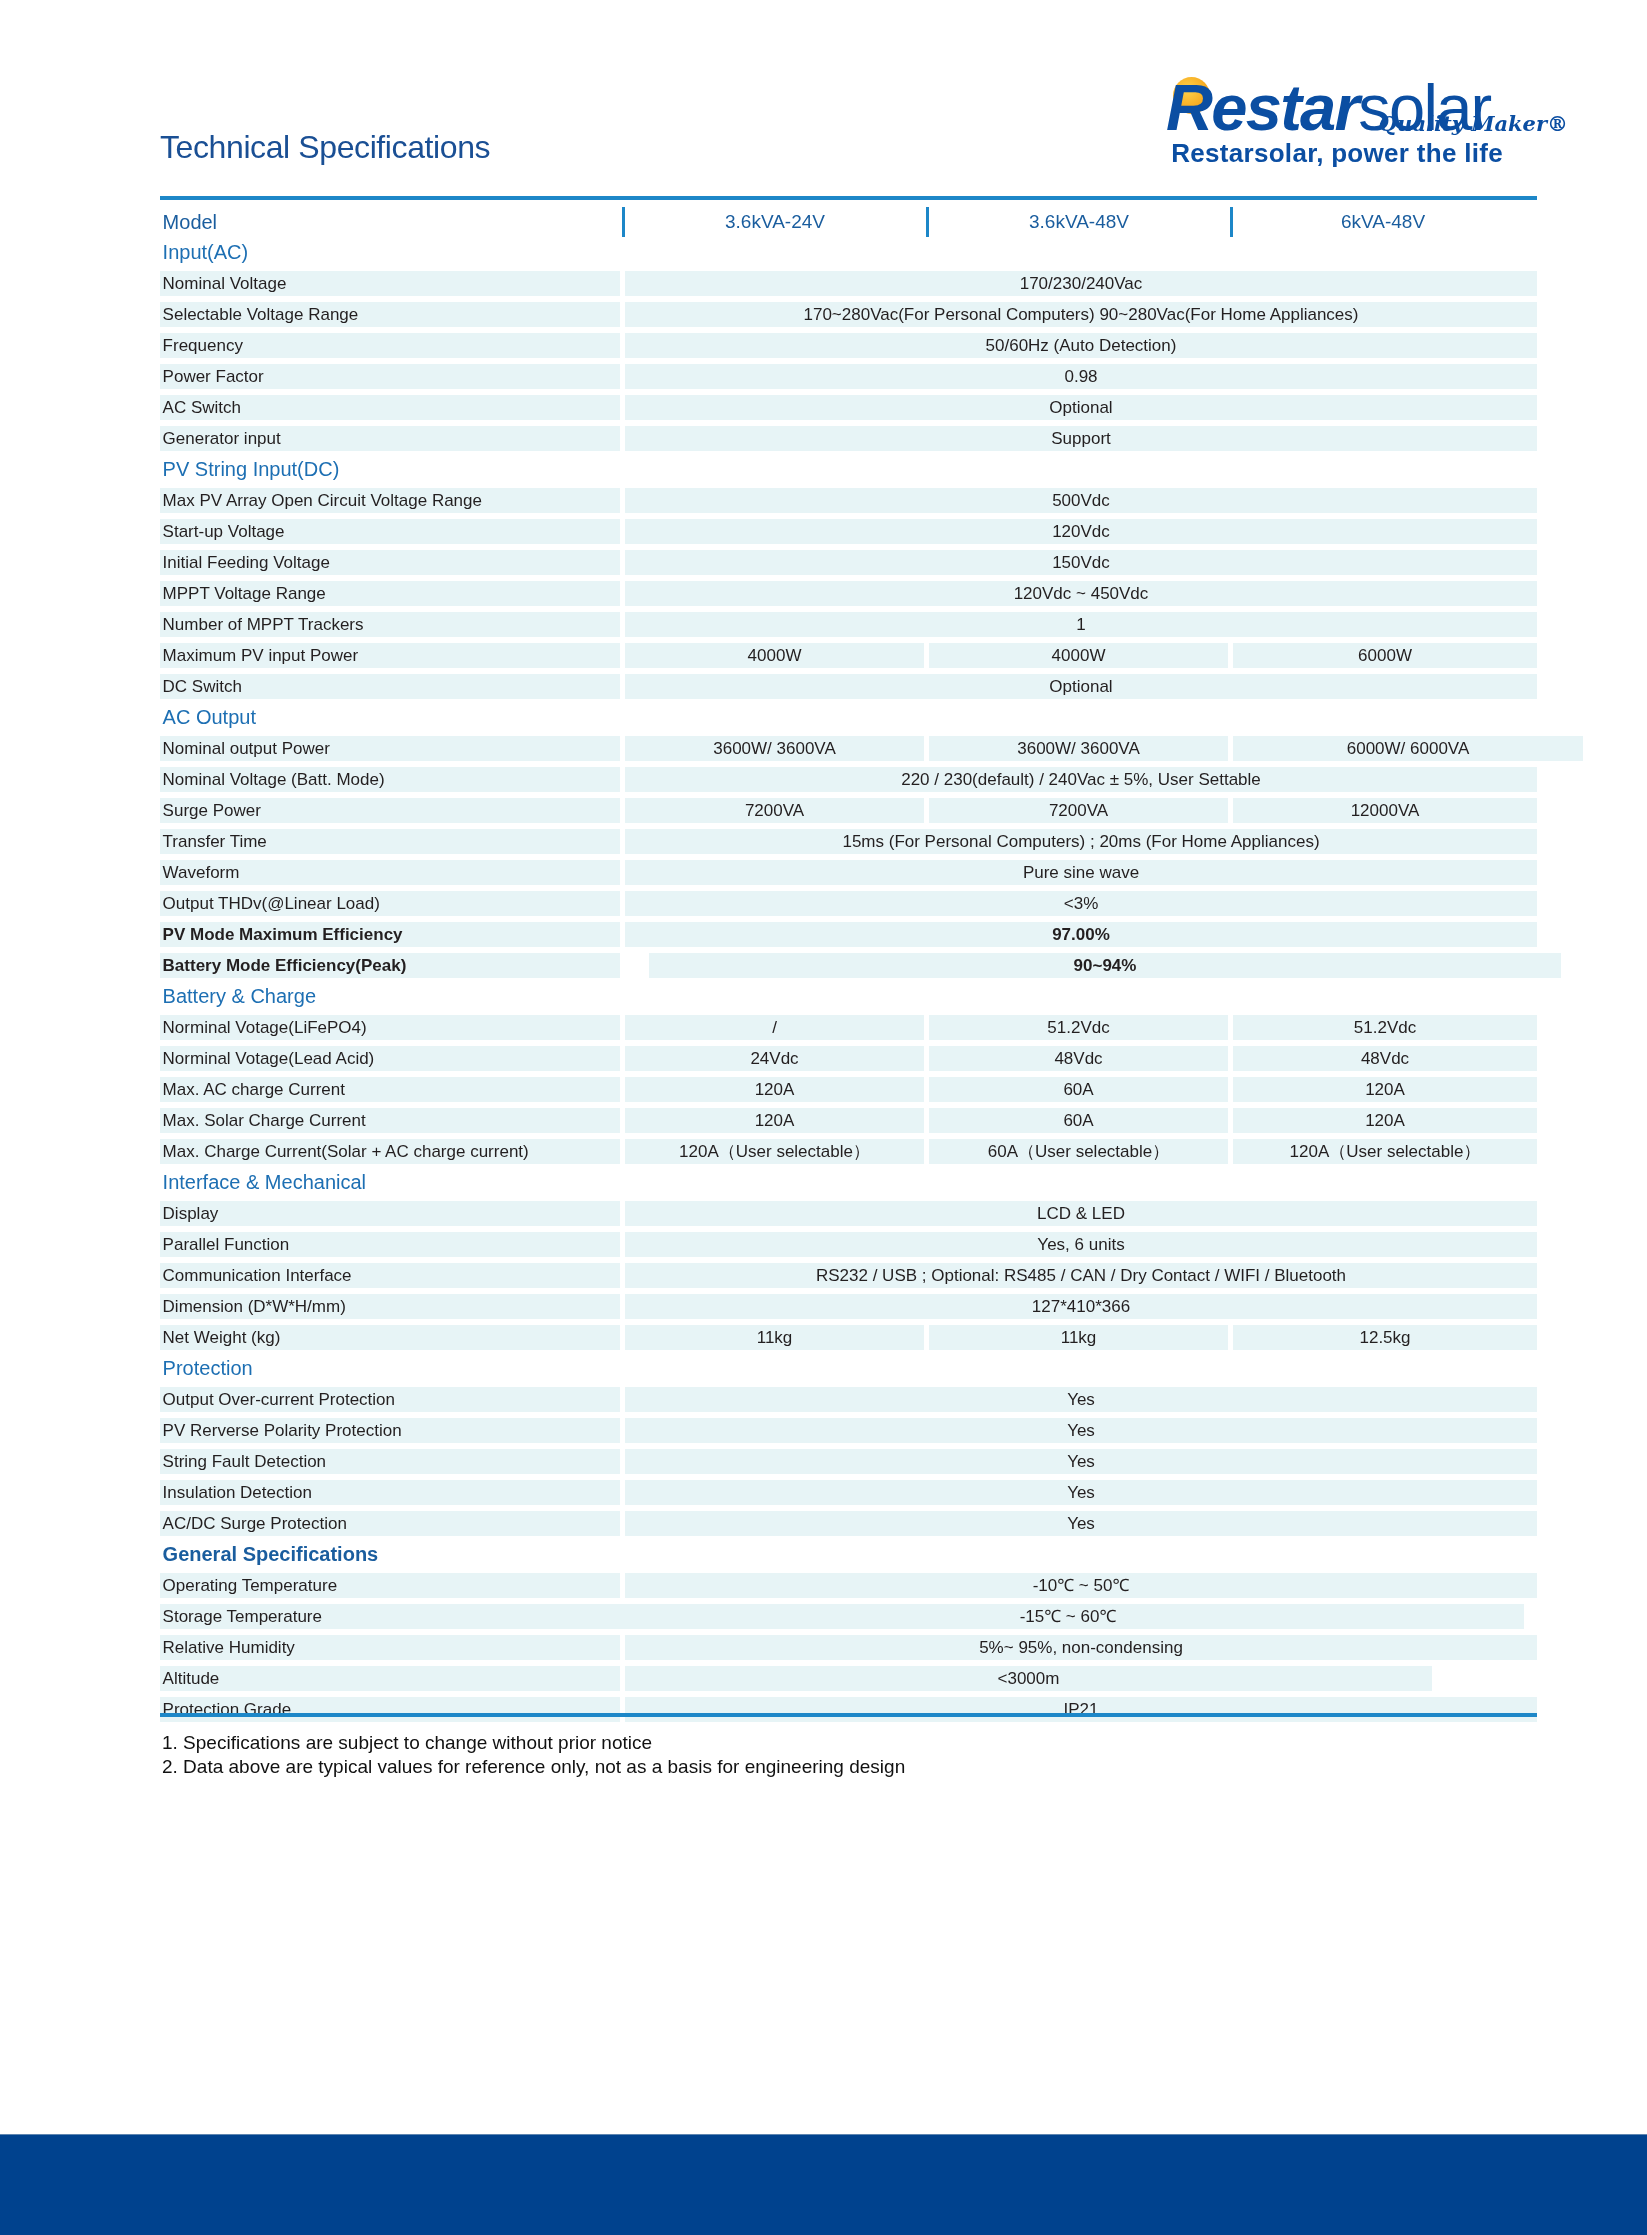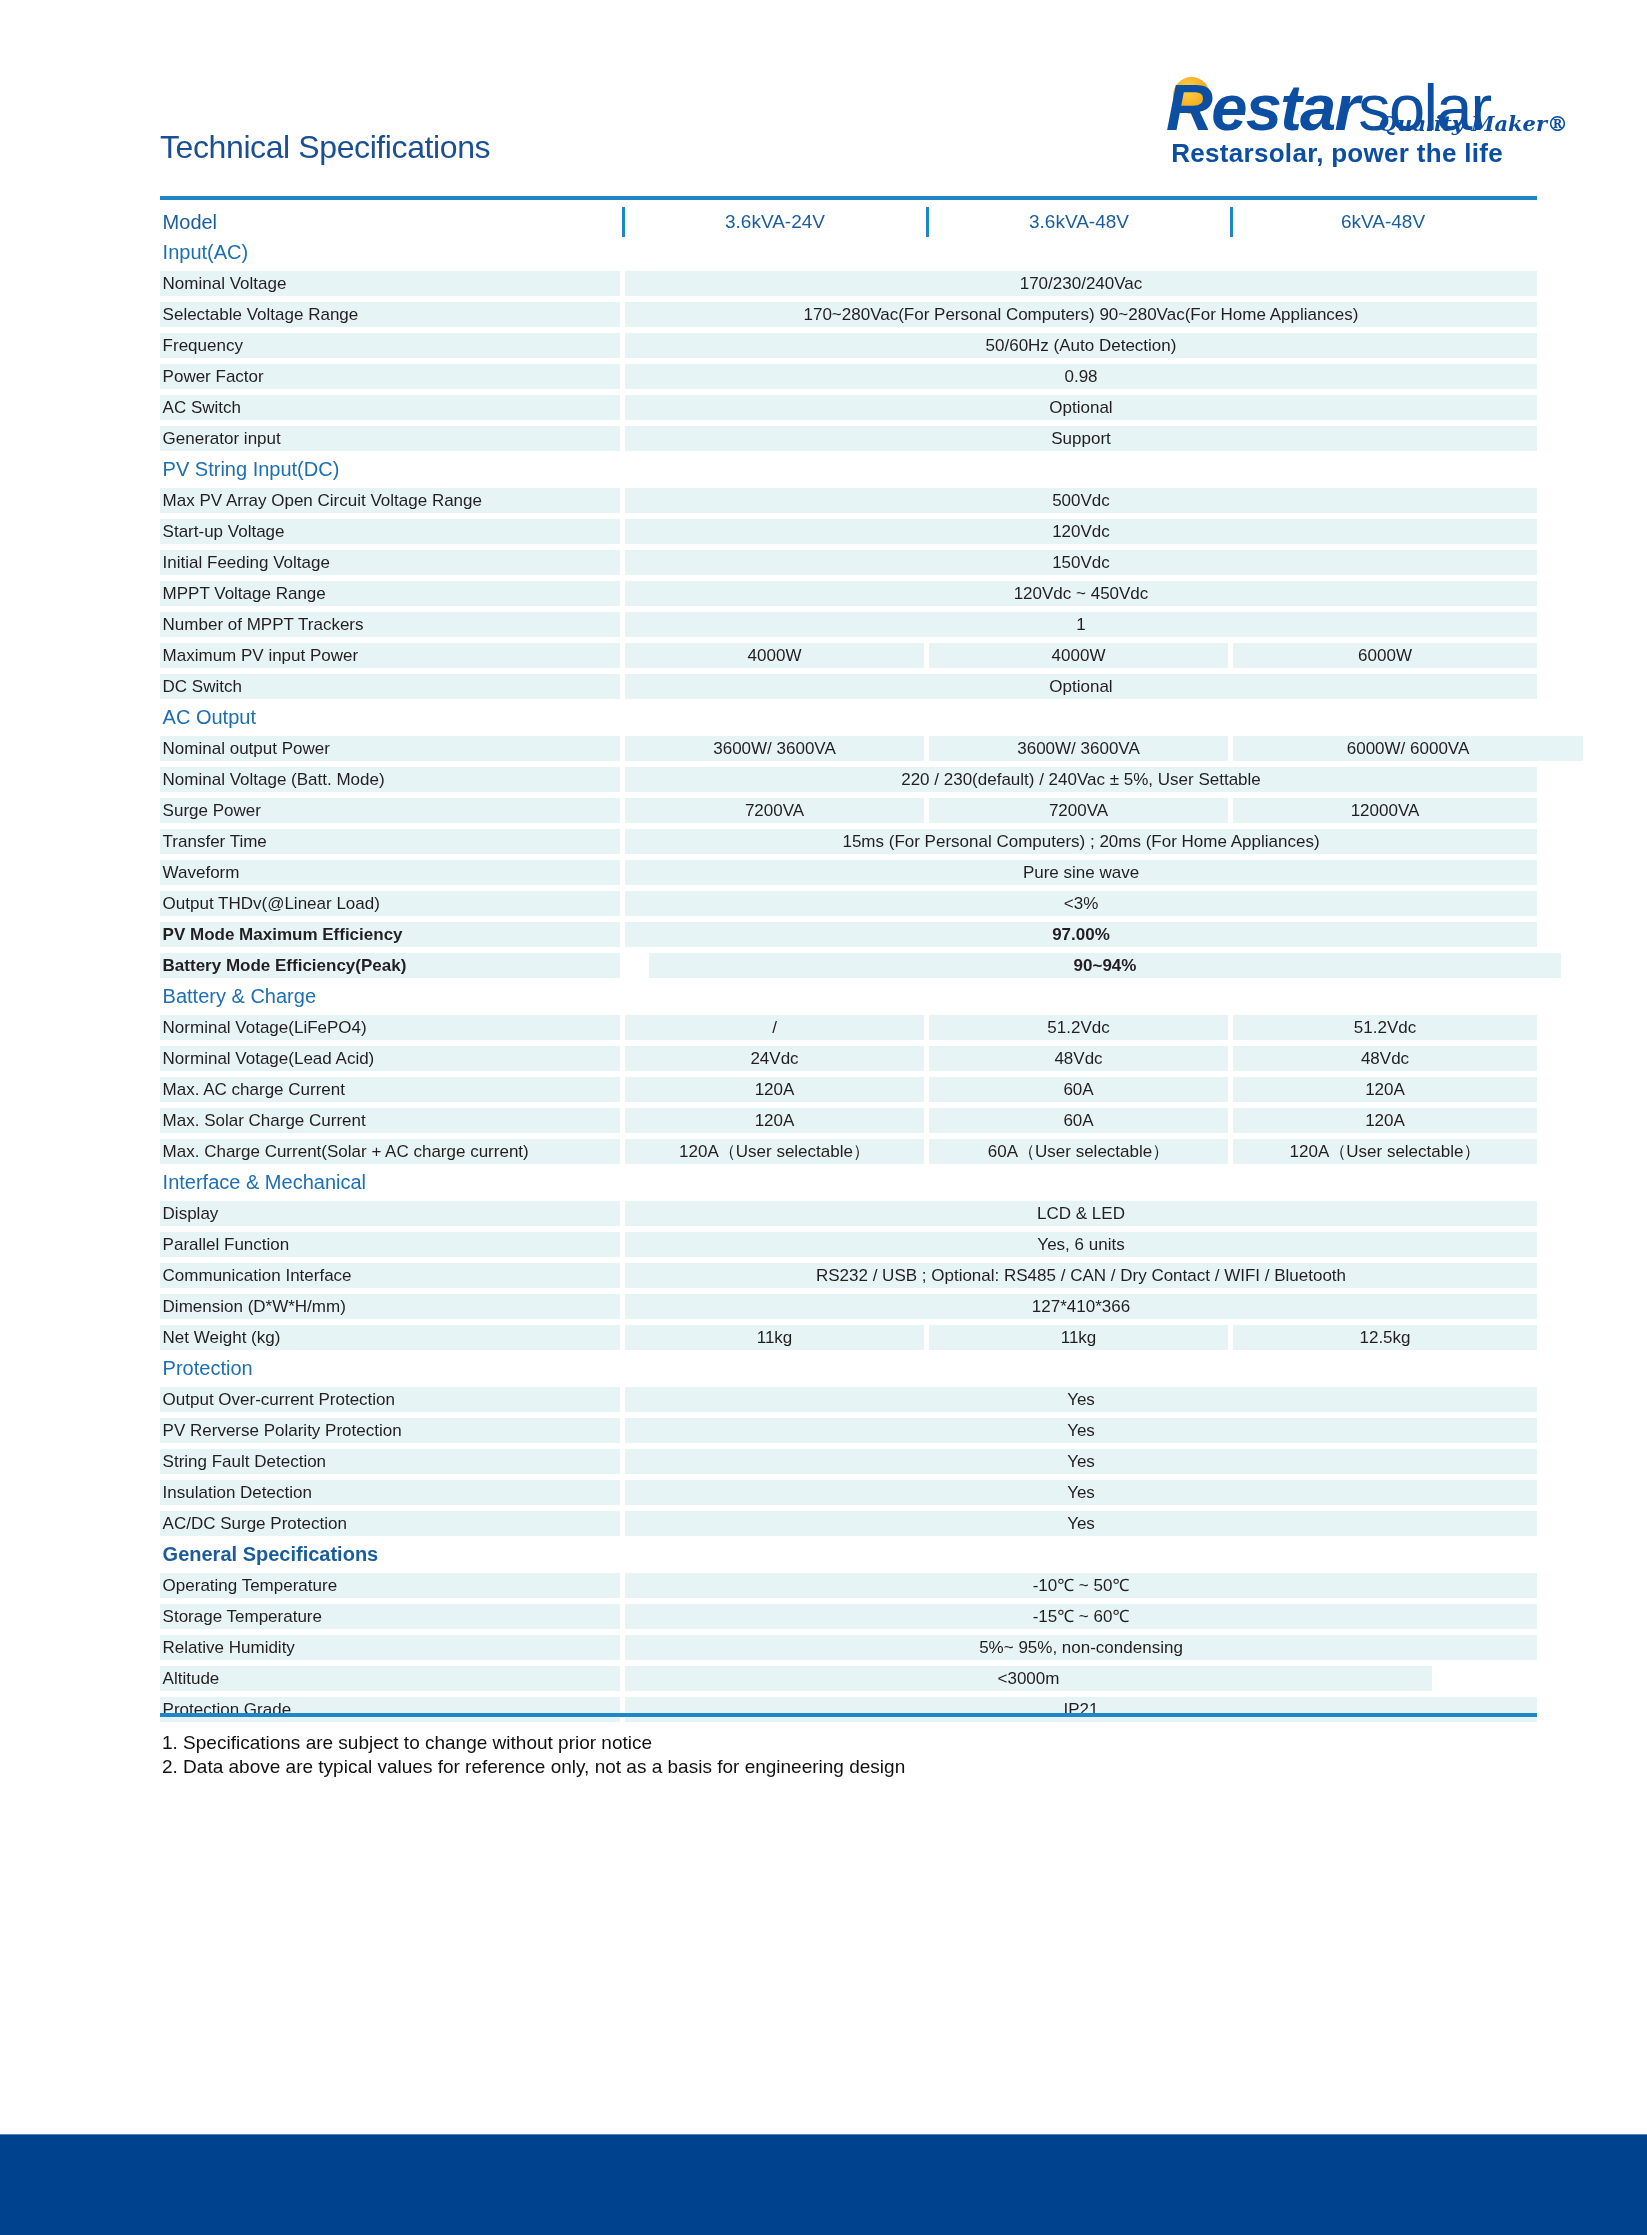--- a/index.html
+++ b/index.html
@@ -221,21 +221,21 @@
       <div class="c lab">AC/DC Surge Protection</div>
       <div class="c v" style="left: 465px; width: 912px;">Yes</div>
     </div>
     <div class="sec bold">General Specifications</div>
     <div class="row">
       <div class="c lab">Operating Temperature</div>
       <div class="c v" style="left: 465px; width: 912px;">-10℃ ~ 50℃</div>
     </div>
     <div class="row">
       <div class="c lab">Storage Temperature</div>
-      <div class="c v" style="left: 465px; width: 912px;">-15℃ ~ 60℃</div>
+      <div class="c v" style="left: 452px; width: 912px;">-15℃ ~ 60℃</div>
     </div>
     <div class="row">
       <div class="c lab">Relative Humidity</div>
       <div class="c v" style="left: 465px; width: 912px;">5%~ 95%, non-condensing</div>
     </div>
     <div class="row">
       <div class="c lab">Altitude</div>
       <div class="c v" style="left: 465px; width: 807px;">&lt;3000m</div>
     </div>
     <div class="row">

